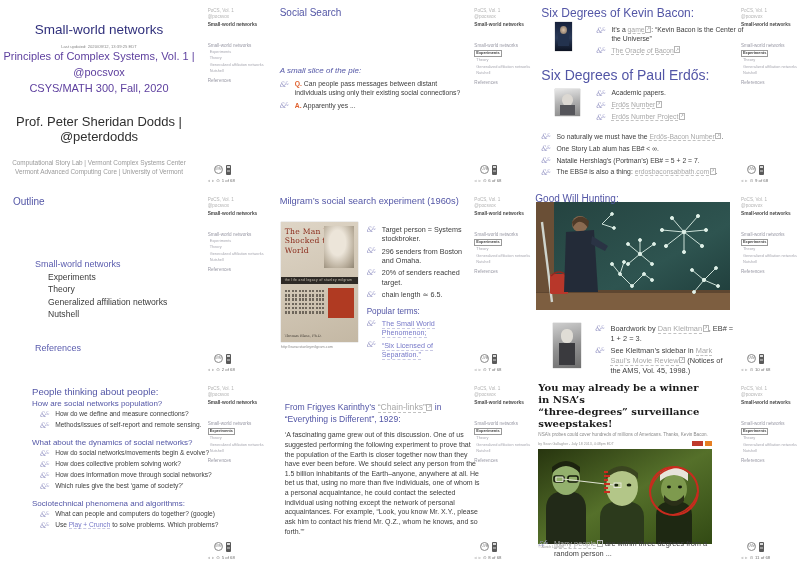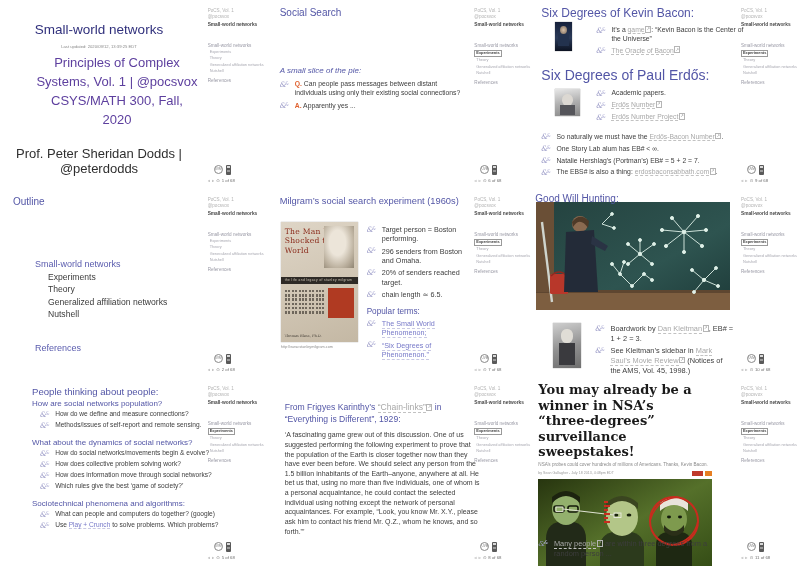--- a/index.html
+++ b/index.html
@@ -44,21 +44,21 @@
   .glink { color:#a8a8a8; border-bottom:0.7px dashed #c2c2c2; cursor:pointer; }
   .plink { color:#7678c8; border-bottom:0.7px dashed #c9c9e4; cursor:pointer; }
   .ext { display:inline-block; font-size:4.2px; color:#8f8f8f; border:0.5px solid #b5b5b5;
     line-height:1; padding:0.3px; position:relative; top:-2px; margin-left:0.5px; }
   .qa { font-weight:bold; color:#e0612e; }
 
   
   .s1-wrap { text-align:center; padding-top:22px; width:198px; }
   .s1-title { font-size:13.5px; color:#30307c; }
   .s1-upd { font-size:4.2px; color:#8a8a8a; margin-top:7px; }
-  .s1-series { font-size:13px; color:#5d3f9e; margin-top:5px; line-height:1.45;padding-left:36px; }
+  .s1-series { font-size:11px; color:#5d3f9e; line-height:1.45; }
   .s1-author { font-size:13px; color:#2f2f2f; margin-top:17px; }
   .s1-affil { font-size:6.4px; color:#9a9a9a; margin-top:14px; line-height:1.5; }
   .cc-badge { display:inline-flex; align-items:center; gap:1.5px; background:#4a4a4a;
     border-radius:1.5px; padding:1.5px 3px; margin-top:12px; }
   .cc-dot { width:4.5px; height:4.5px; border-radius:50%; border:0.8px solid #e8e8e8;
     color:#e8e8e8; font-size:2.6px; line-height:4.2px; text-align:center; }
   .s1-lic { font-size:4.4px; color:#6e6e6e; margin-top:4px; font-style:italic; }
 
   
   .toc { margin-top:52px; margin-left:22px; }
@@ -114,21 +114,21 @@
   .pp .h2 { margin-top:8px; }
   .pp .row { margin-top:2.4px; margin-left:8px; }
   .pp .btxt { font-size:6.6px; }
 
   
   .kar-h { font-size:8.6px; color:#5356a6; line-height:1.35; margin-top:0; }
   .kar-q { font-size:7px; color:#3d3d3d; line-height:1.38; margin-top:5px; width:196px; }
 
   
   .nsa-card { position:absolute; left:5px; top:4px; width:174px; }
-  .nsa-h { font-family:"DejaVu Serif", serif; font-weight:bold; font-size:13px;
+  .nsa-h { font-family:"DejaVu Serif", serif; font-weight:bold; font-size:10px;
     color:#1a1a1a; line-height:1.2; }
   .nsa-sub { font-size:4.6px; color:#8a8a8a; margin-top:2px; }
   .nsa-by { display:flex; align-items:center; font-size:3.6px; color:#9a9a9a; margin-top:4px; }
   .nsa-badges { margin-left:auto; display:flex; gap:2px; }
   .badge-r { width:11px; height:5px; background:#c0392b; }
   .badge-o { width:7px; height:5px; background:#e67e22; }
   .nsa-img { width:174px; height:95px; margin-top:3px; display:block; }
   .nsa-cap { font-size:3.4px; color:#9a9a9a; margin-top:1px; }
   .nsa-b { position:absolute; left:5px; top:158px; width:190px; }
   .nsa-b .btxt { font-size:7.4px; }
@@ -357,21 +357,21 @@
           </div>
         <div class="book-red">
             <span></span>
           </div>
         <div class="book-auth">Thomas Blass, Ph.D.</div>
       </div>
       <div class="book-cap">http://www.stanleymilgram.com</div>
       <div class="mil-b">
         <div class="row">
           <span class="bul">&amp;</span>
-          <span class="btxt" style="font-size:7.2px;">Target person = Boston performing.</span>
+          <span class="btxt" style="font-size:7.2px;">Target person = Systems stockbroker.</span>
         </div>
         <div class="row">
           <span class="bul">&amp;</span>
           <span class="btxt" style="font-size:7.2px;">296 senders from Boston and Omaha.</span>
         </div>
         <div class="row">
           <span class="bul">&amp;</span>
           <span class="btxt" style="font-size:7.2px;">20% of senders reached target.</span>
         </div>
         <div class="row">
@@ -380,21 +380,21 @@
         </div>
       </div>
       <div class="mil-pop">
         <div class="h2" style="font-size:8.2px;">Popular terms:</div>
         <div class="row">
           <span class="bul">&amp;</span>
           <span class="btxt" style="font-size:7.2px;"><span class="plink">The Small World Phenomenon;</span></span>
         </div>
         <div class="row">
           <span class="bul">&amp;</span>
-          <span class="btxt" style="font-size:7.2px;"><span class="plink">“Six Degrees of Phenomenon.”</span></span>
+          <span class="btxt" style="font-size:7.2px;"><span class="plink">“Six Licensed of Separation.”</span></span>
         </div>
       </div>
     </div>
     <div class="sidebar sidebar-slot">
   <div class="sb-vol">PoCS, Vol. 1</div>
   <div class="sb-vol">@pocsvox</div>
   <div class="sb-deck">Small-world networks</div>
   <div class="sb-nav">
     <span class="sb-link">Small-world networks</span>
     <span class="sb-sub current">Experiments</span>

